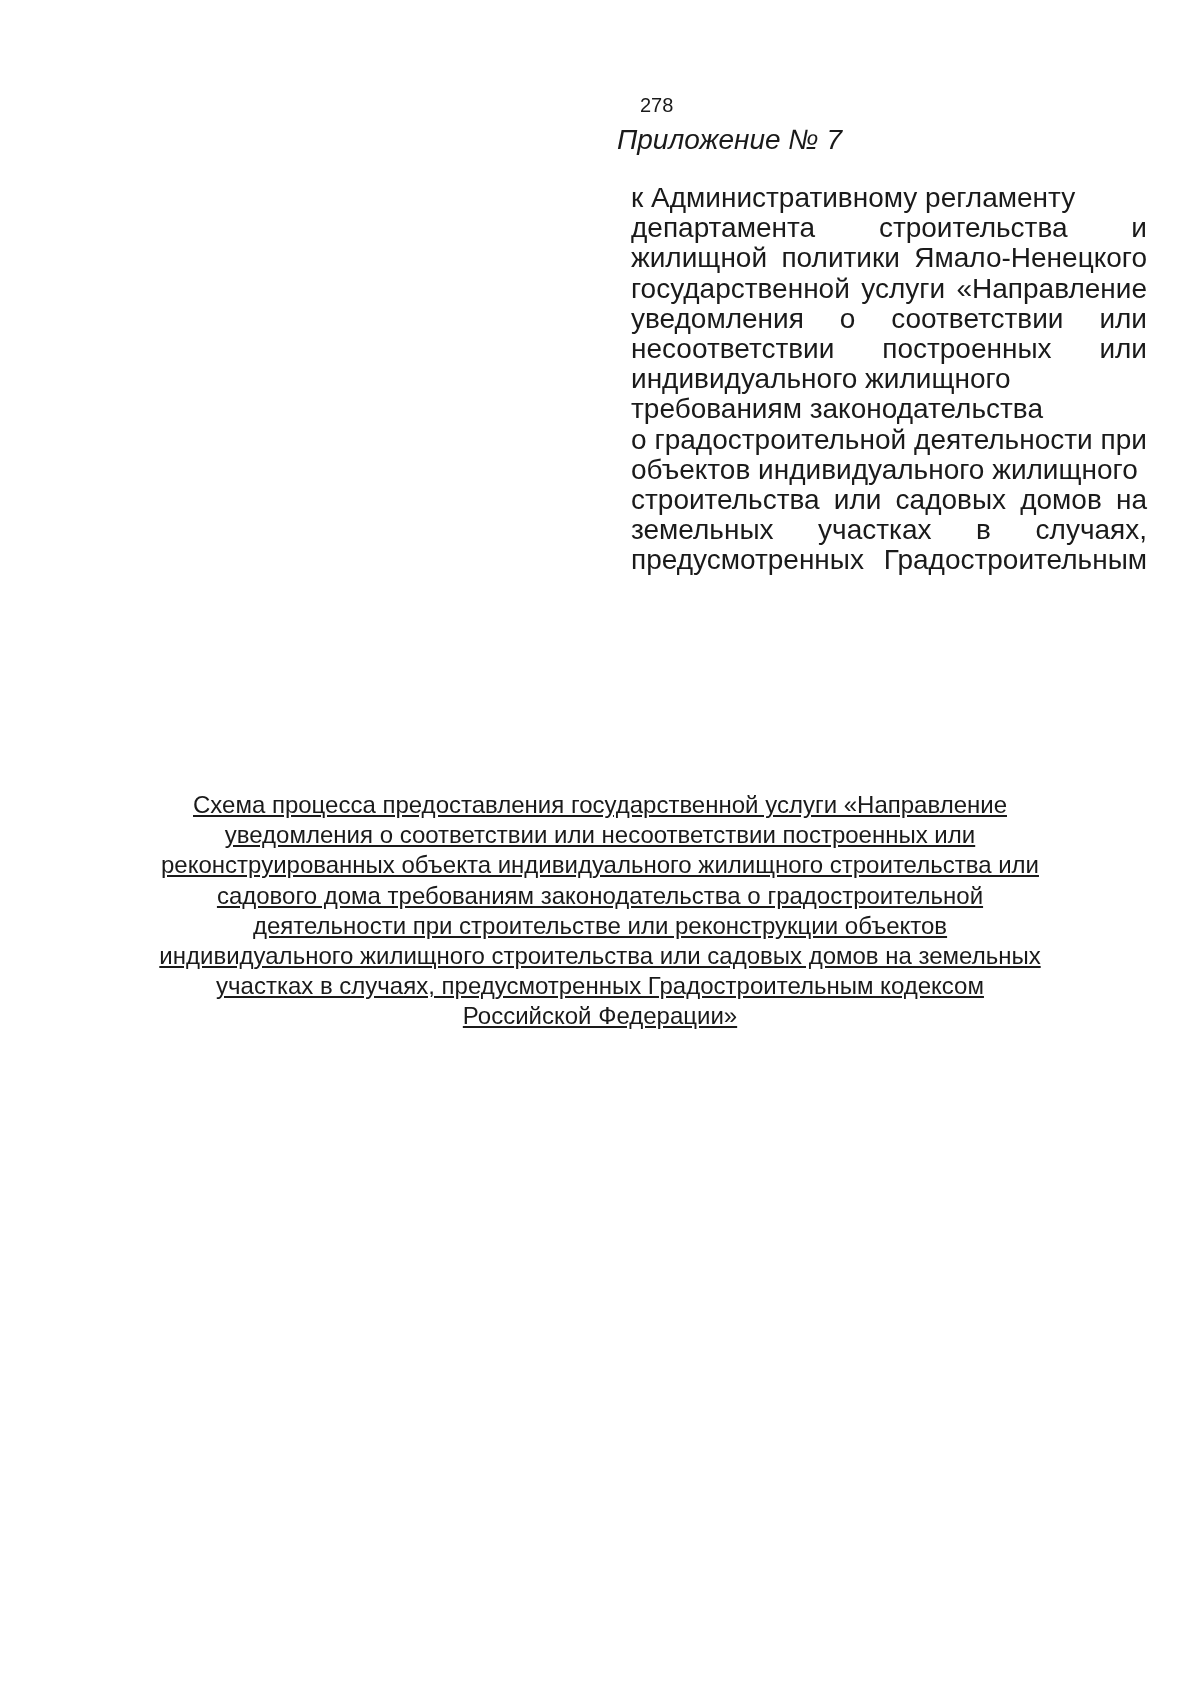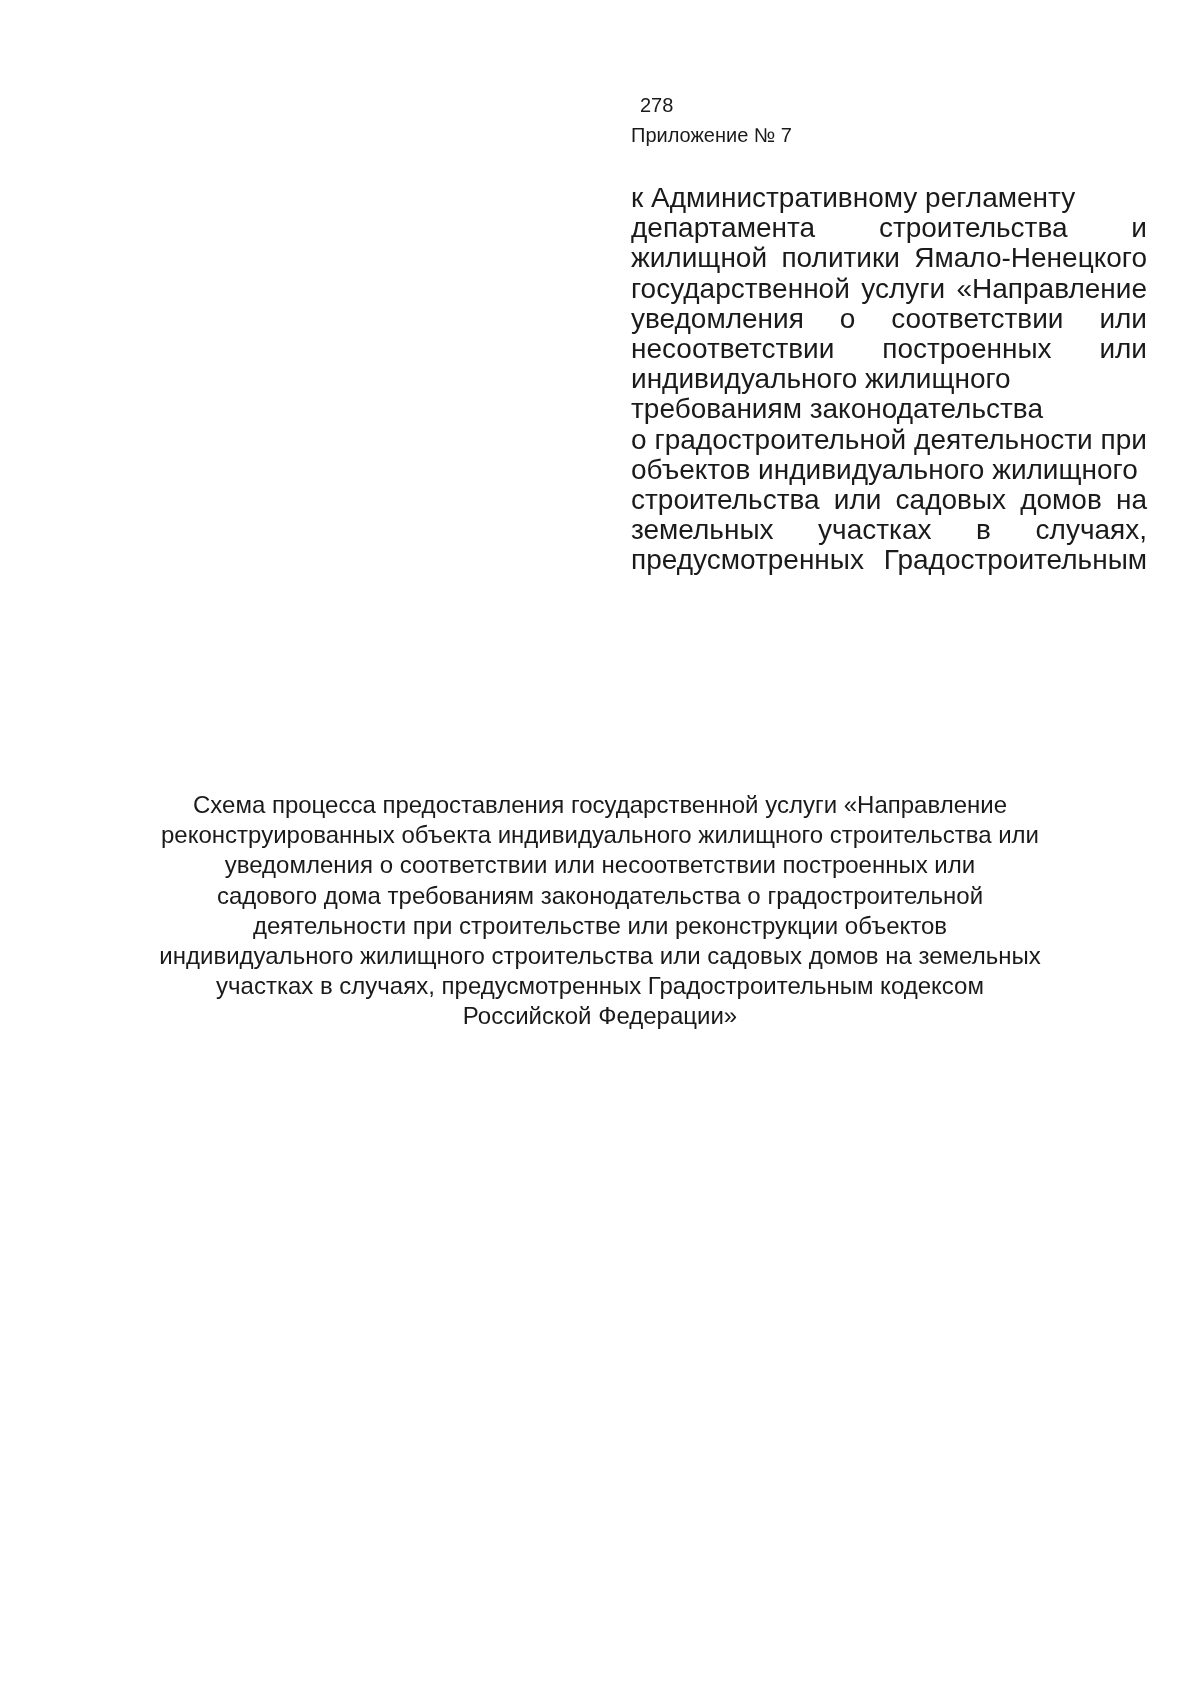--- a/index.html
+++ b/index.html
@@ -1,25 +1,25 @@
 <!DOCTYPE html>
 <html><head>
 <meta charset="utf-8">
 <style>
   html, body { margin: 0; padding: 0; background: #ffffff; }
   body { width: 1200px; height: 1696px; position: relative; overflow: hidden;
          font-family: "Liberation Sans", "DejaVu Sans", sans-serif; color: #1a1a1a; }
   .page-number { position: absolute; left: 640px; top: 70px; font-size: 20px; margin-top: 24px; }
-  .appendix-title { position: absolute; left: 631px; top: 124px; font-size: 20px; }
+  .appendix-title { position: absolute; left: 617px; top: 124px; font-size: 28px; font-style: italic; }
   .appendix-ref { position: absolute; left: 631px; top: 183px; width: 516px; font-size: 28px; line-height: 30.2px; }
   .appendix-ref .line { display: block; text-align: justify; text-align-last: justify; white-space: nowrap; height: 30.2px; }
   .appendix-ref .line.left { text-align-last: left; }
   .scheme-title { position: absolute; left: 150px; top: 790px; width: 900px; text-align: center;
                   font-size: 24px; line-height: 30.2px; }
-  .scheme-title .line { display: block; white-space: nowrap; }
+  .scheme-title .line { display: block; white-space: nowrap; text-decoration: underline; }
 </style>
 </head>
 <body>
 
 <div class="page-number">278</div>
 
 <div class="appendix-title">Приложение № 7</div>
 
 <div class="appendix-ref">
   <span class="line left">к Административному регламенту</span>
@@ -32,20 +32,20 @@
   <span class="line left">требованиям законодательства</span>
   <span class="line">о градостроительной деятельности при</span>
   <span class="line left">объектов индивидуального жилищного</span>
   <span class="line">строительства или садовых домов на</span>
   <span class="line">земельных участках в случаях,</span>
   <span class="line">предусмотренных Градостроительным</span>
 </div>
 
 <div class="scheme-title">
   <span class="line">Схема процесса предоставления государственной услуги «Направление</span>
+  <span class="line">уведомления о соответствии или несоответствии построенных или</span>
   <span class="line">реконструированных объекта индивидуального жилищного строительства или</span>
-  <span class="line">уведомления о соответствии или несоответствии построенных или</span>
   <span class="line">садового дома требованиям законодательства о градостроительной</span>
   <span class="line">деятельности при строительстве или реконструкции объектов</span>
   <span class="line">индивидуального жилищного строительства или садовых домов на земельных</span>
   <span class="line">участках в случаях, предусмотренных Градостроительным кодексом</span>
   <span class="line">Российской Федерации»</span>
 </div>
 
 </body></html>

